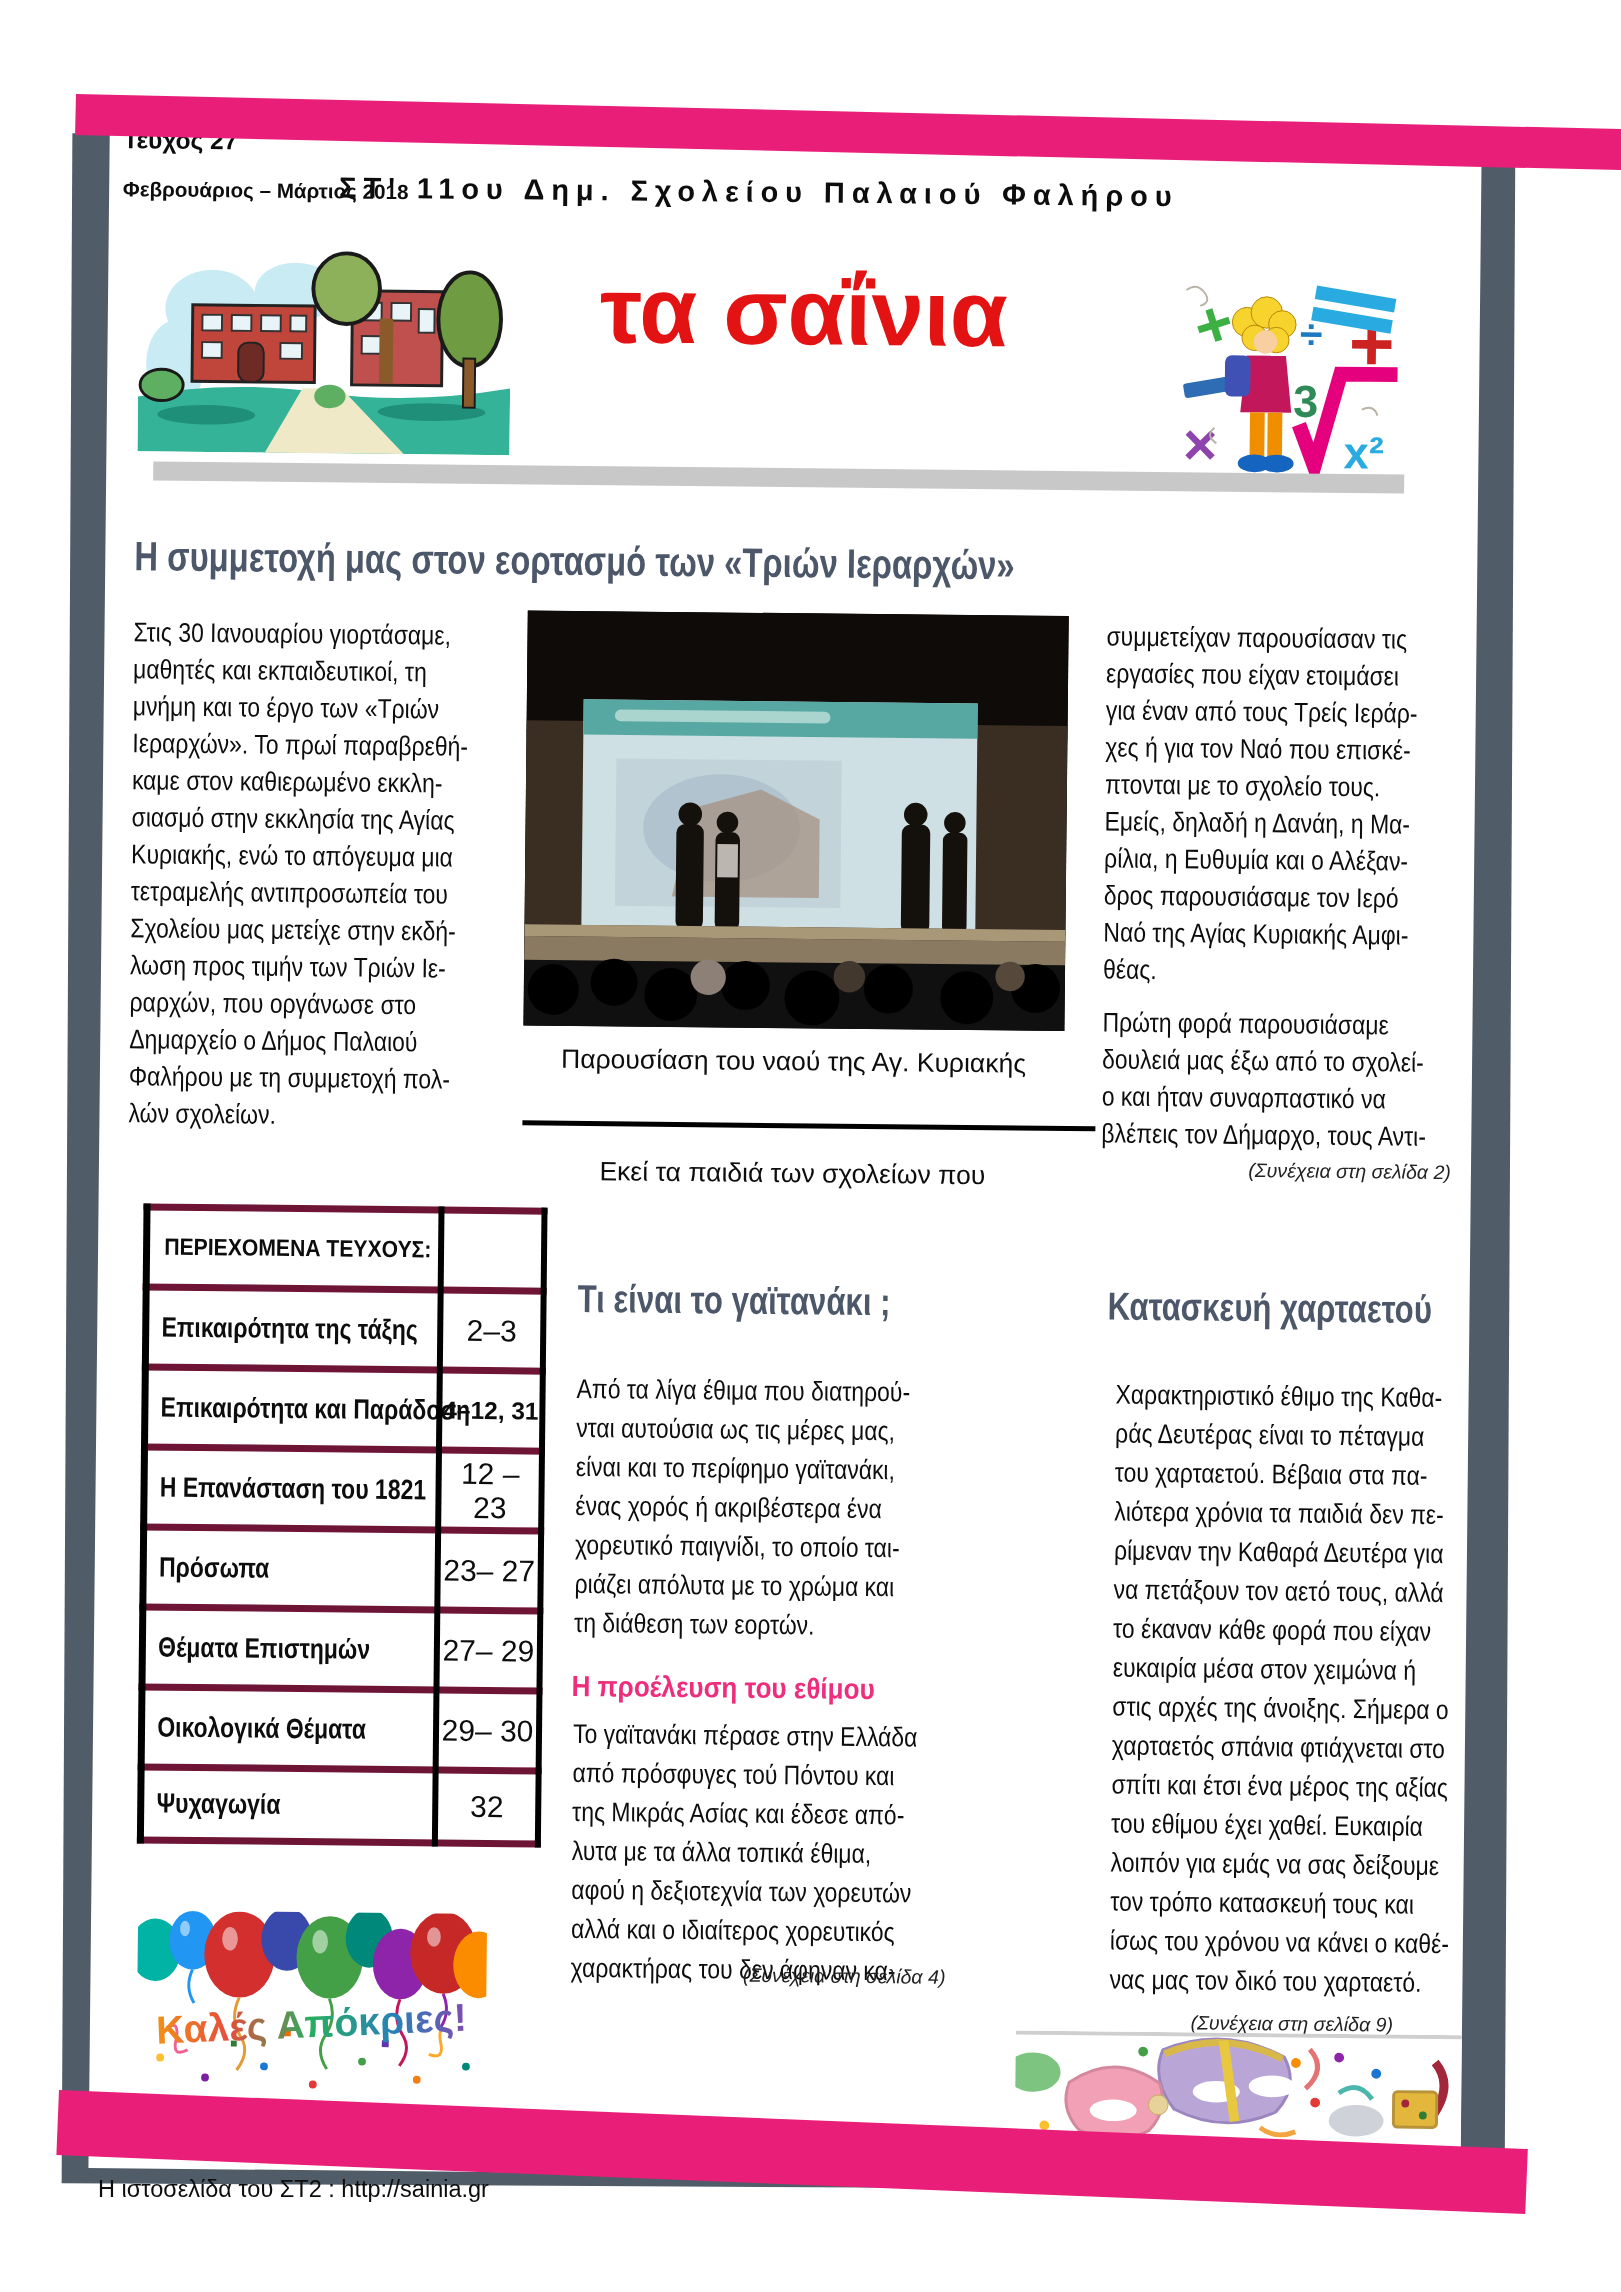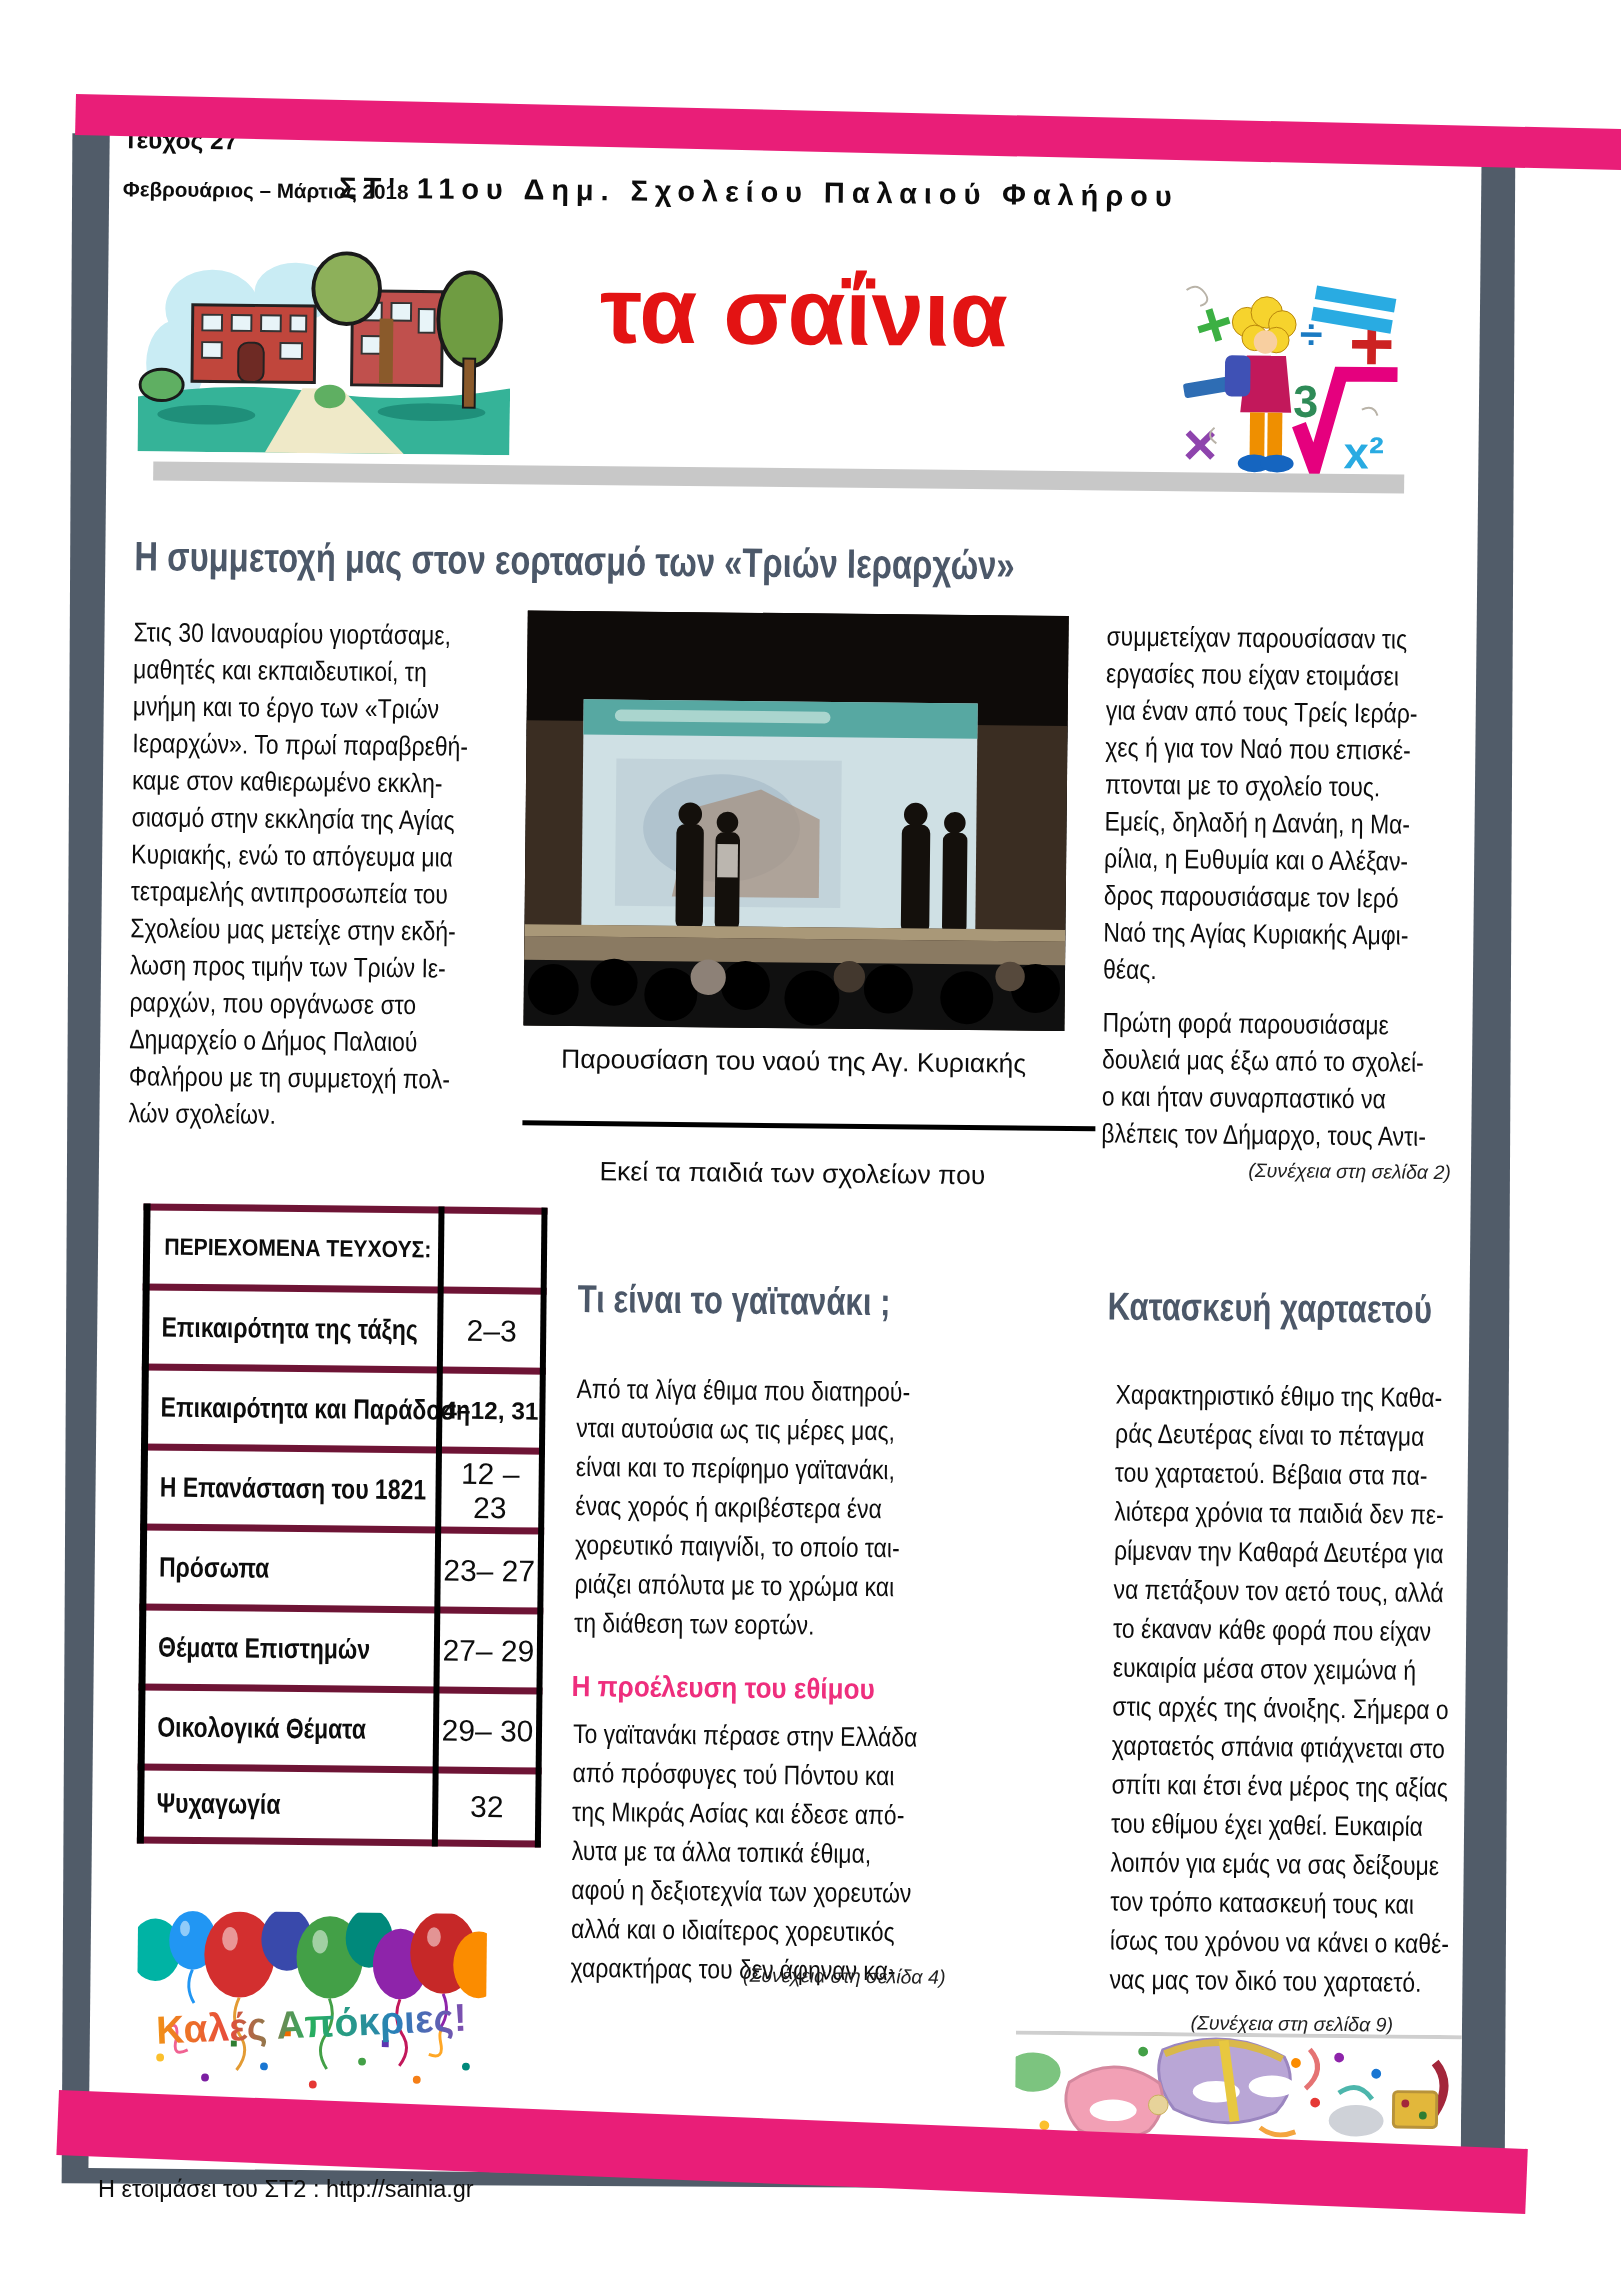--- a/index.html
+++ b/index.html
@@ -414,14 +414,14 @@
           <circle cx="130" cy="20" r="5" fill="#43a047"></circle>
       </g>
     </svg>
   </figure>
 
 </div>
 
 <div class="band-top"></div>
 <div class="band-bottom"></div>
 
-<div class="abs footer">Η ετοιμάσει του ΣΤ2 : http://sainia.gr</div>
+<div class="abs footer">Η ιστοσελίδα του ΣΤ2 : http://sainia.gr</div>
 
 
 </body></html>

